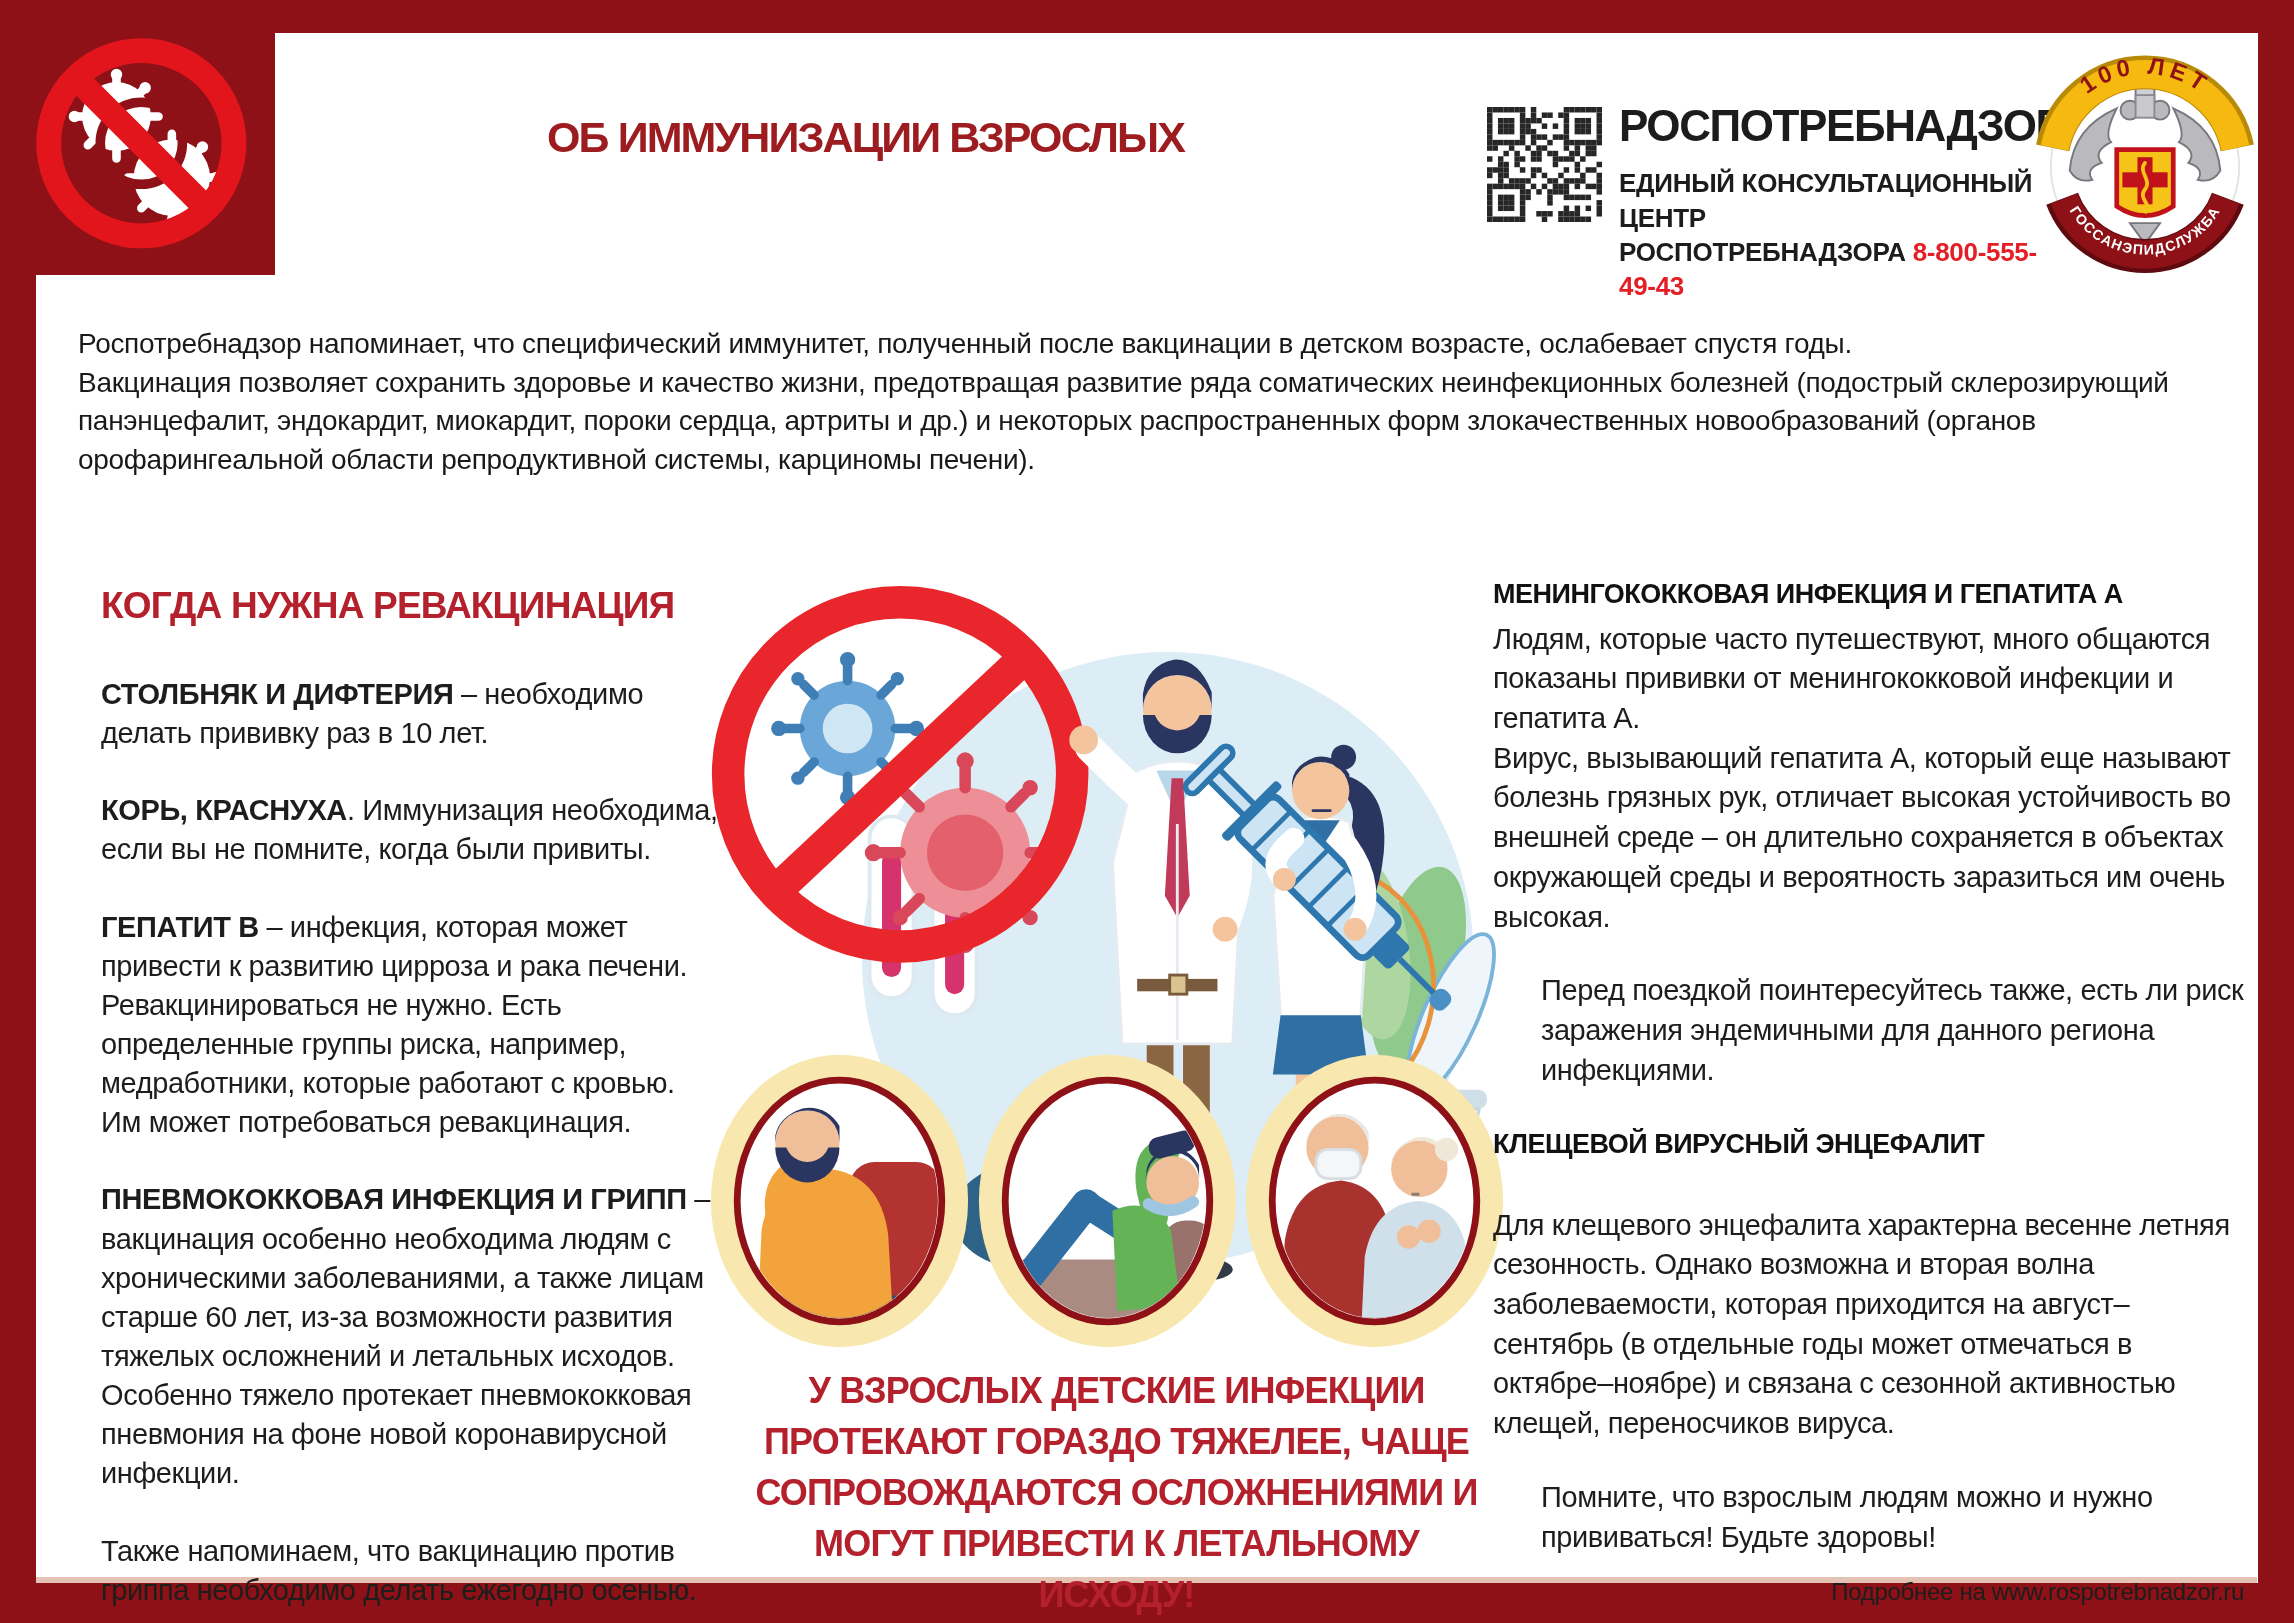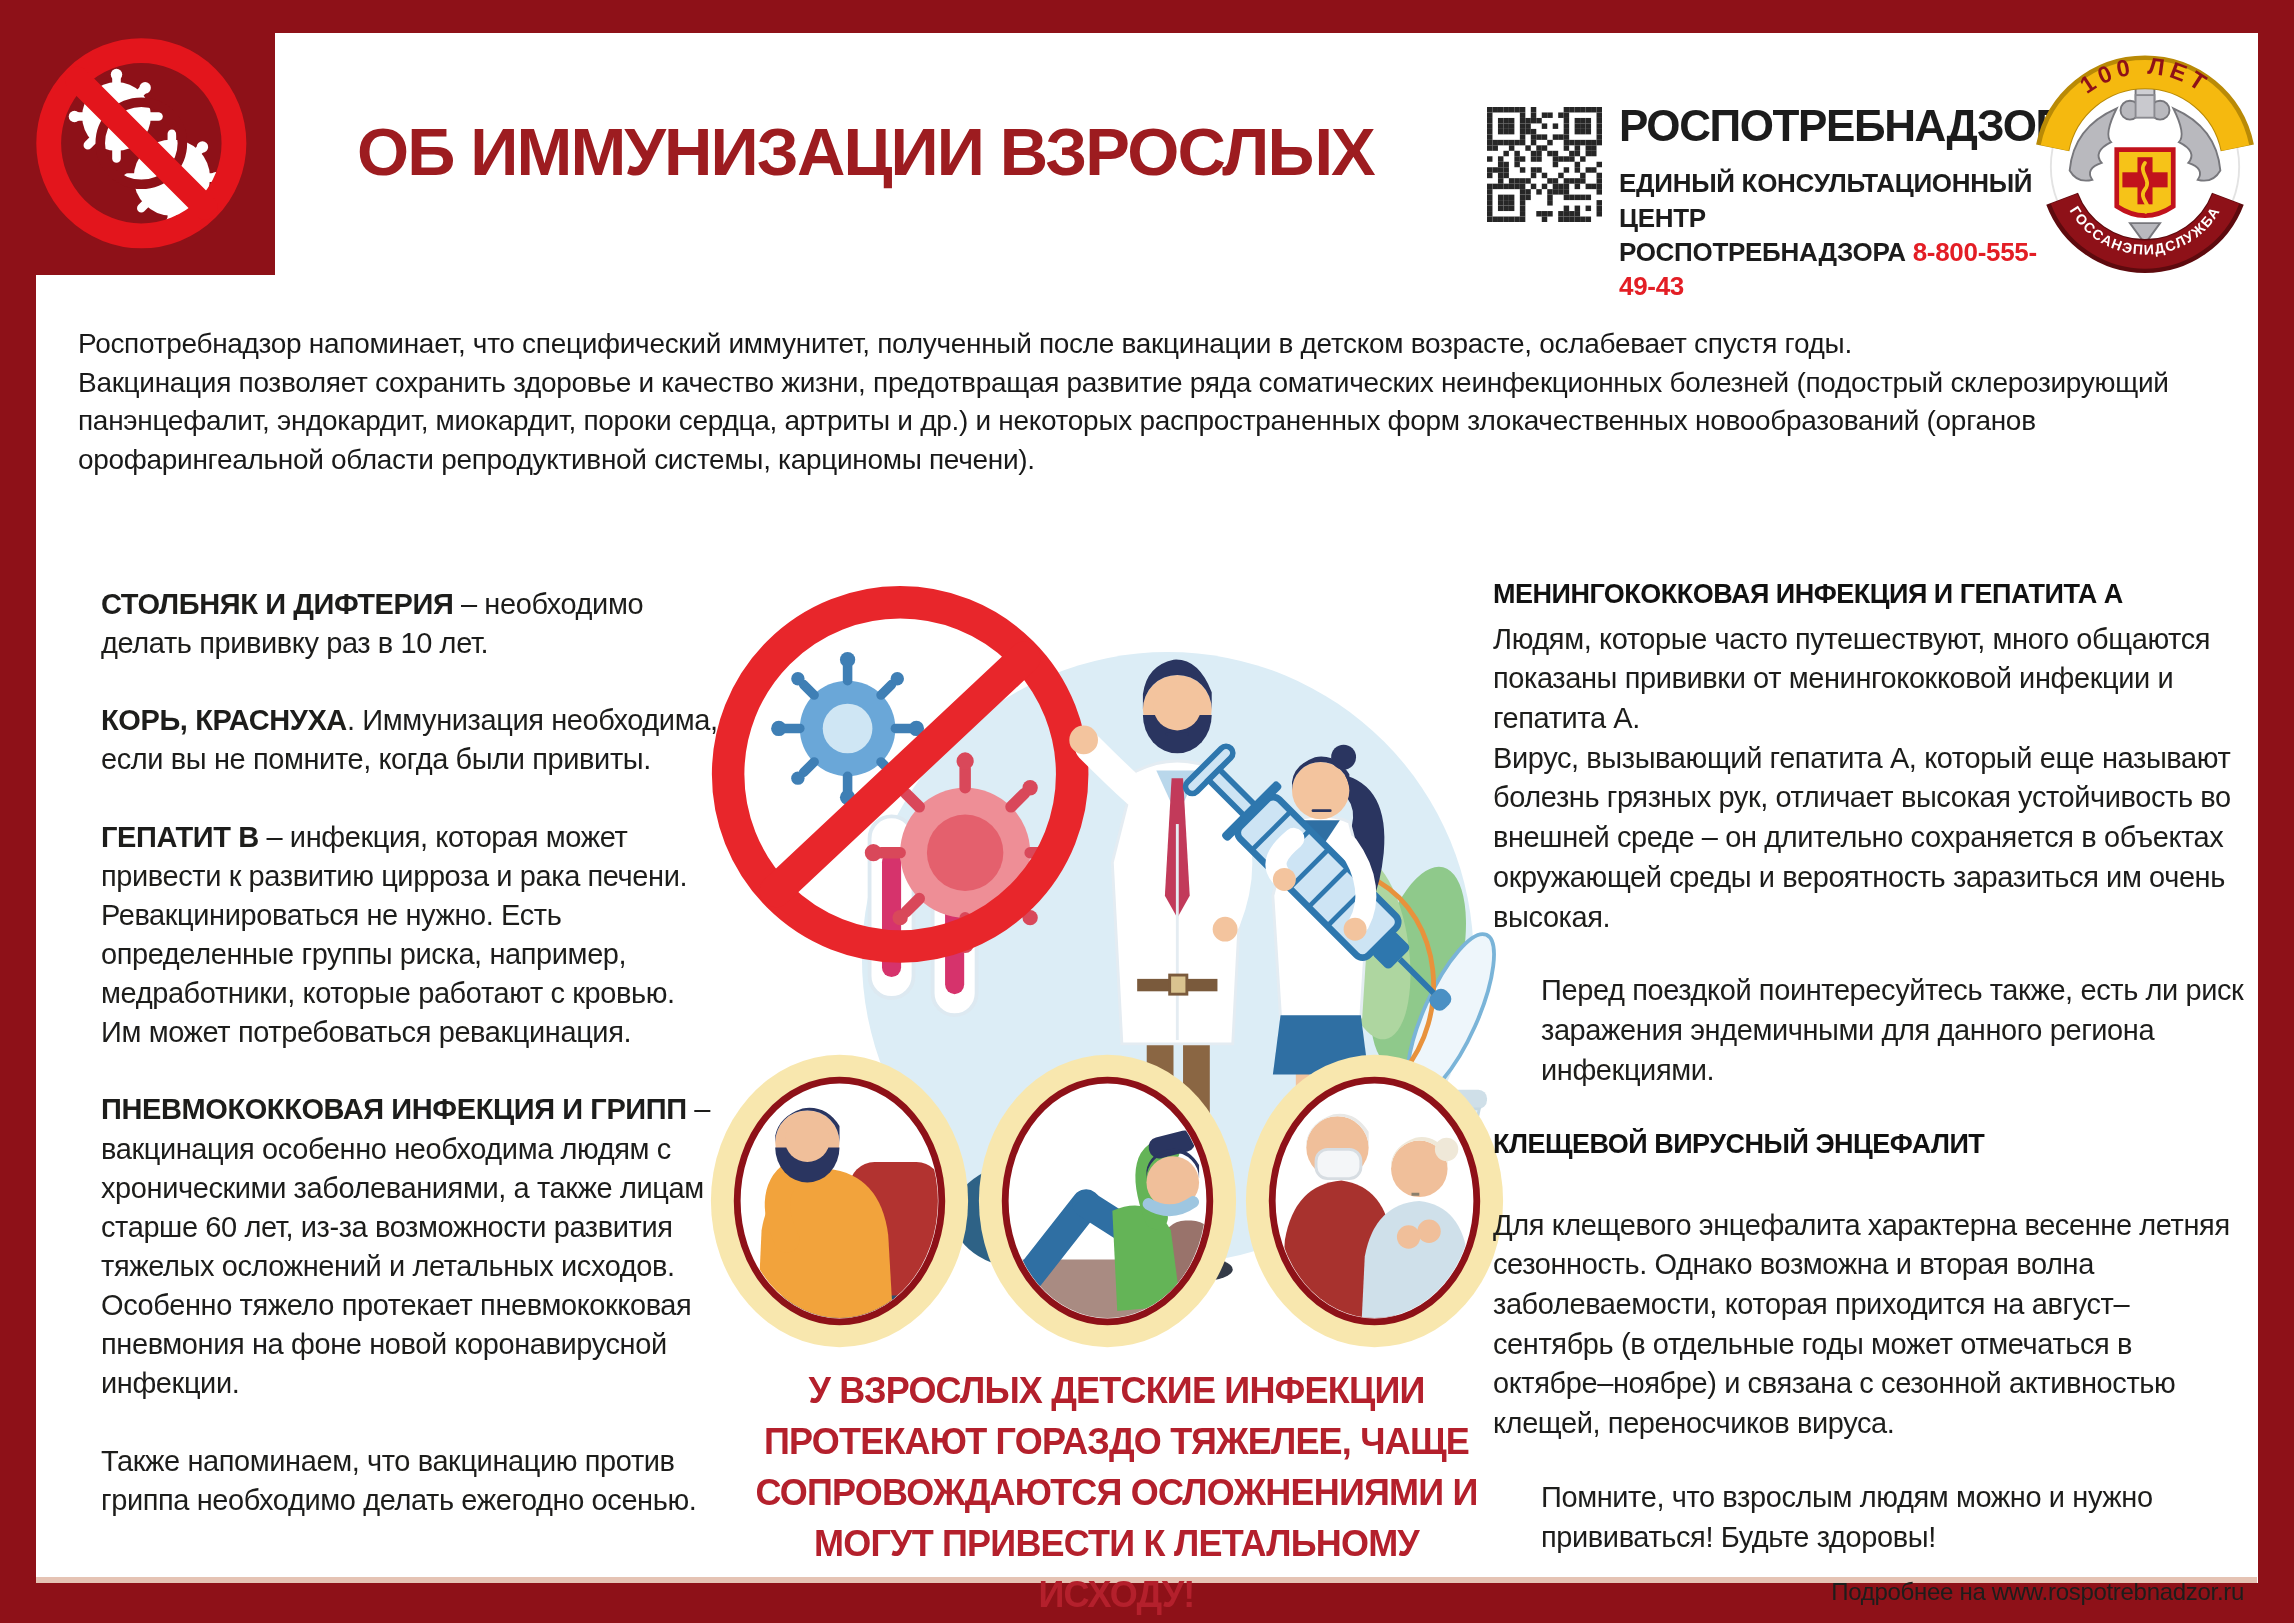--- a/index.html
+++ b/index.html
@@ -9,21 +9,21 @@
   .frame{position:absolute;background:#8e1118;}
   .frame-top{left:0;top:0;width:2294px;height:32.5px;}
   .frame-left{left:0;top:0;width:36px;height:1623px;}
   .frame-right{right:0;top:32.5px;width:36px;height:1591px;}
   .frame-bottom{left:0;bottom:0;width:2294px;height:40px;}
   .pink-line{position:absolute;left:36px;bottom:40px;width:2221px;height:5.7px;background:#e5c3b4;}
   
   .corner-badge{position:absolute;left:0;top:0;width:275px;height:275px;background:#8e1118;}
   
   .title{position:absolute;left:287px;top:113px;width:1157px;text-align:center;
-    font-size:67px;font-weight:700;letter-spacing:-1.9px;color:#9d1c20;}
+    font-size:43px;font-weight:700;letter-spacing:-1.9px;color:#9d1c20;}
   .qr{position:absolute;left:1487px;top:107px;width:115px;height:115px;background:#fff;}
   .org-block{position:absolute;left:1619px;top:101px;width:440px;color:#1c1c1c;}
   .org-name{font-size:44px;font-weight:600;letter-spacing:-1.4px;}
   .org-sub{margin-top:15.3px;font-size:26px;font-weight:600;line-height:1.32;letter-spacing:-0.3px;}
   .org-phone{color:#e31e25;font-weight:700;}
   .emblem{position:absolute;left:2032px;top:48px;width:226px;height:226px;}
   
   .intro{position:absolute;left:78px;top:325px;width:2156px;font-size:28px;line-height:1.38;
     color:#191919;letter-spacing:-0.3px;}
   
@@ -363,20 +363,21 @@
       </text>
     </svg>
   </div>
 
   <div class="intro">
     <div>Роспотребнадзор напоминает, что специфический иммунитет, полученный после вакцинации в детском возрасте, ослабевает спустя годы.</div>
     <div>Вакцинация позволяет сохранить здоровье и качество жизни, предотвращая развитие ряда соматических неинфекционных болезней (подострый склерозирующий панэнцефалит, эндокардит, миокардит, пороки сердца, артриты и др.) и некоторых распространенных форм злокачественных новообразований (органов орофарингеальной области репродуктивной системы, карциномы печени).</div>
   </div>
 
   <div class="col-left">
+    <h2>КОГДА НУЖНА РЕВАКЦИНАЦИЯ</h2>
     <p><span class="lead">СТОЛБНЯК И ДИФТЕРИЯ</span><span> – необходимо делать прививку раз в 10 лет.</span></p>
     <p><span class="lead">КОРЬ, КРАСНУХА</span><span>. Иммунизация необходима, если вы не помните, когда были привиты.</span></p>
     <p><span class="lead">ГЕПАТИТ В</span><span> – инфекция, которая может привести к развитию цирроза и рака печени. Ревакцинироваться не нужно. Есть определенные группы риска, например, медработники, которые работают с кровью. Им может потребоваться ревакцинация.</span></p>
     <p><span class="lead">ПНЕВМОКОККОВАЯ ИНФЕКЦИЯ И ГРИПП</span><span> – вакцинация особенно необходима людям с хроническими заболеваниями, а также лицам старше 60 лет, из-за возможности развития тяжелых осложнений и летальных исходов. Особенно тяжело протекает пневмококковая пневмония на фоне новой коронавирусной инфекции.</span></p>
     <p>Также напоминаем, что вакцинацию против гриппа необходимо делать ежегодно осенью.</p>
   </div>
 
   <div class="illustration">
     <svg width="799" height="734" viewBox="0 0 836 768">
 

